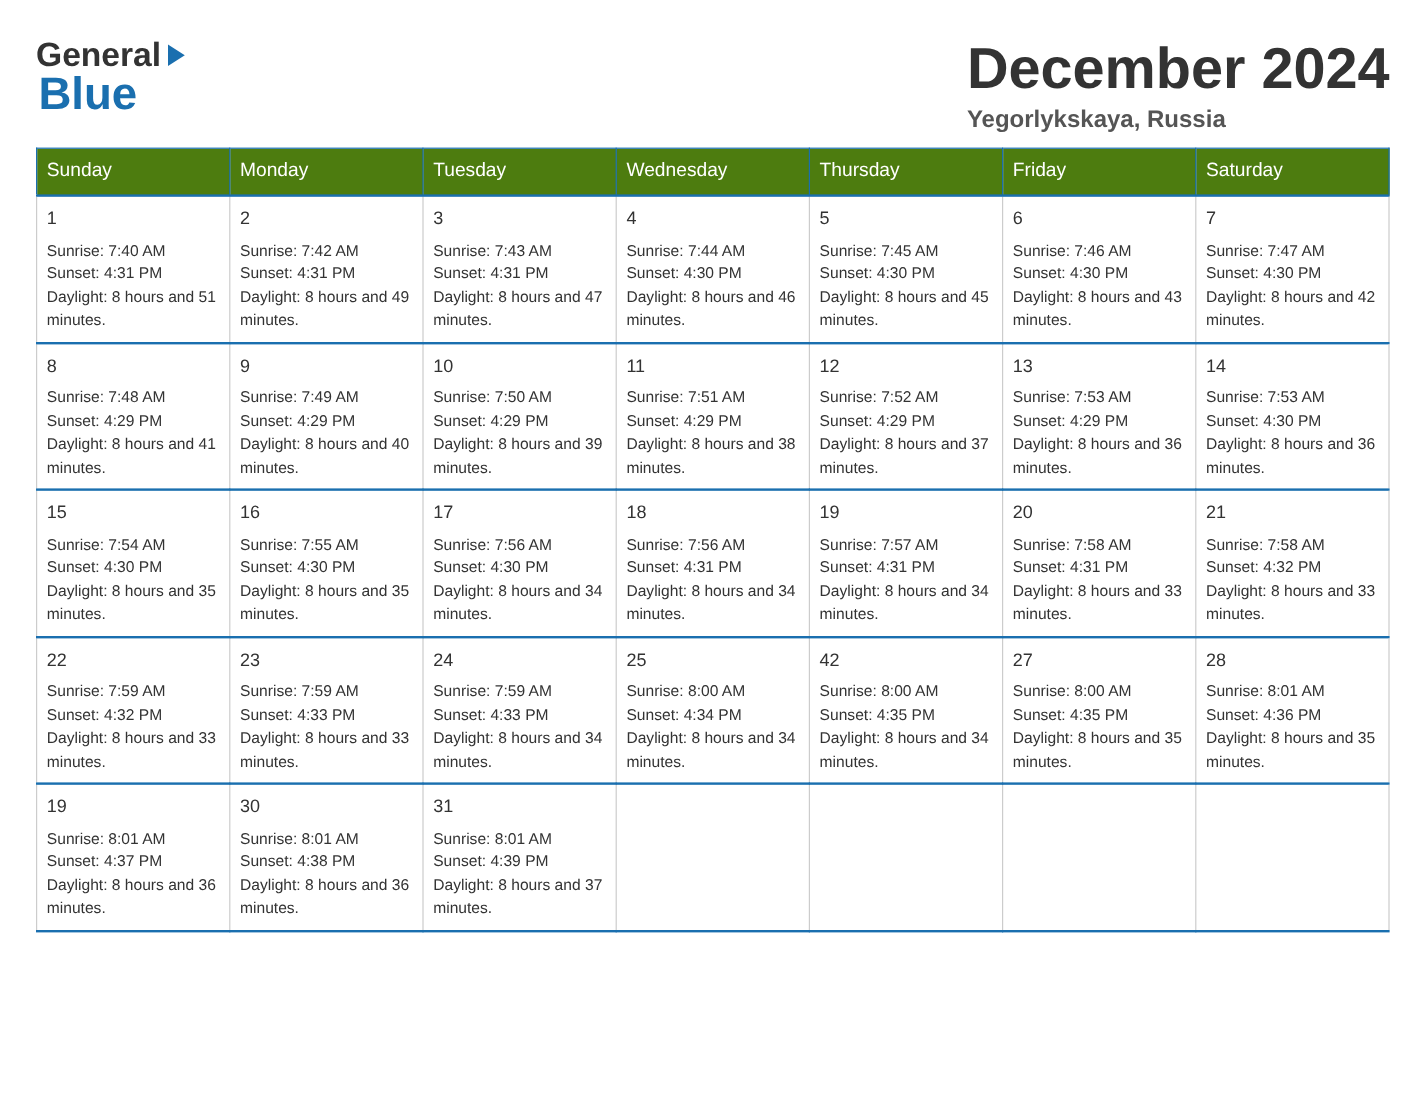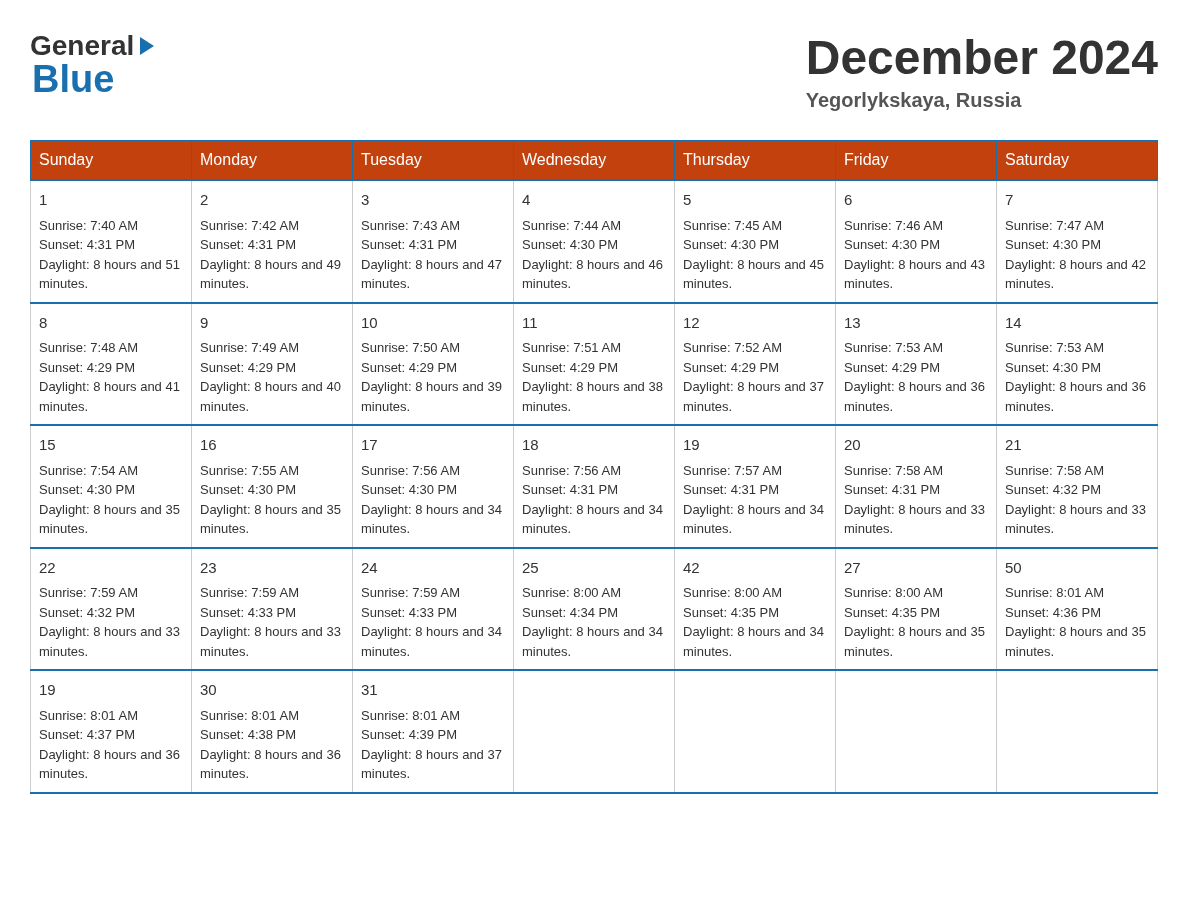--- a/index.html
+++ b/index.html
@@ -7,21 +7,21 @@
       font-family: Arial, Helvetica, sans-serif;
       background: #ffffff;
       padding: 30px;
       width: 1188px;
       min-height: 918px;
     }
     .header {
       display: flex;
       justify-content: space-between;
       align-items: flex-start;
-      margin-bottom: 28px;
+      margin-bottom: 11px;
     }
     .logo-container {
       display: flex;
       flex-direction: column;
     }
     .logo-line1 {
       display: flex;
       align-items: center;
     }
     .title-area {
@@ -37,21 +37,21 @@
       color: #555;
       margin-top: 4px;
       font-weight: bold;
     }
     .calendar {
       width: 100%;
       border-collapse: collapse;
       border: 1px solid #ccc;
     }
     .calendar th {
-      background-color: #c2410c;
+      background-color: #4d7c0f;
       color: white;
       padding: 10px 8px;
       text-align: left;
       font-size: 16px;
       font-weight: normal;
       border: 1px solid #1a6faf;
     }
     .calendar td {
       vertical-align: top;
       padding: 8px;
@@ -136,21 +136,21 @@
         <td><span class="day-num">20</span>Sunrise: 7:58 AM<br>Sunset: 4:31 PM<br>Daylight: 8 hours and 33 minutes.</td>
         <td><span class="day-num">21</span>Sunrise: 7:58 AM<br>Sunset: 4:32 PM<br>Daylight: 8 hours and 33 minutes.</td>
       </tr>
       <tr>
         <td><span class="day-num">22</span>Sunrise: 7:59 AM<br>Sunset: 4:32 PM<br>Daylight: 8 hours and 33 minutes.</td>
         <td><span class="day-num">23</span>Sunrise: 7:59 AM<br>Sunset: 4:33 PM<br>Daylight: 8 hours and 33 minutes.</td>
         <td><span class="day-num">24</span>Sunrise: 7:59 AM<br>Sunset: 4:33 PM<br>Daylight: 8 hours and 34 minutes.</td>
         <td><span class="day-num">25</span>Sunrise: 8:00 AM<br>Sunset: 4:34 PM<br>Daylight: 8 hours and 34 minutes.</td>
         <td><span class="day-num">42</span>Sunrise: 8:00 AM<br>Sunset: 4:35 PM<br>Daylight: 8 hours and 34 minutes.</td>
         <td><span class="day-num">27</span>Sunrise: 8:00 AM<br>Sunset: 4:35 PM<br>Daylight: 8 hours and 35 minutes.</td>
-        <td><span class="day-num">50</span>Sunrise: 8:01 AM<br>Sunset: 4:36 PM<br>Daylight: 8 hours and 35 minutes.</td>
+        <td><span class="day-num">28</span>Sunrise: 8:01 AM<br>Sunset: 4:36 PM<br>Daylight: 8 hours and 35 minutes.</td>
       </tr>
       <tr>
         <td><span class="day-num">19</span>Sunrise: 8:01 AM<br>Sunset: 4:37 PM<br>Daylight: 8 hours and 36 minutes.</td>
         <td><span class="day-num">30</span>Sunrise: 8:01 AM<br>Sunset: 4:38 PM<br>Daylight: 8 hours and 36 minutes.</td>
         <td><span class="day-num">31</span>Sunrise: 8:01 AM<br>Sunset: 4:39 PM<br>Daylight: 8 hours and 37 minutes.</td>
         <td class="empty"></td>
         <td class="empty"></td>
         <td class="empty"></td>
         <td class="empty"></td>
       </tr>

